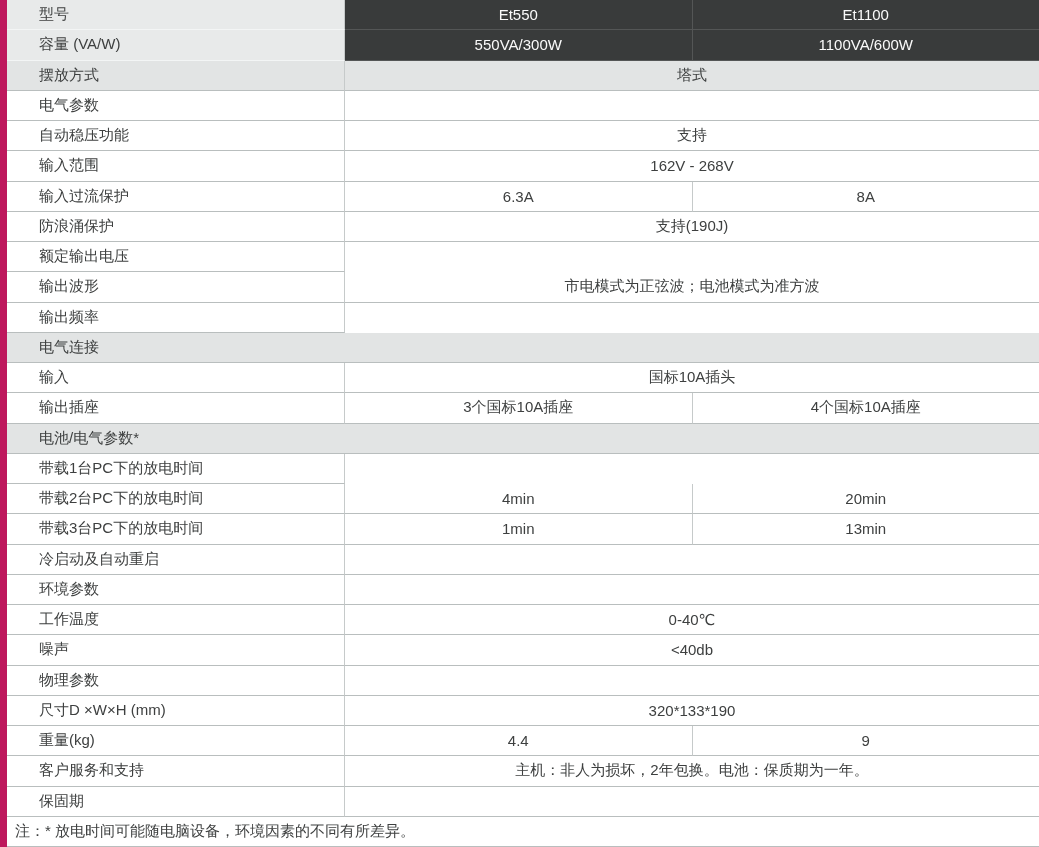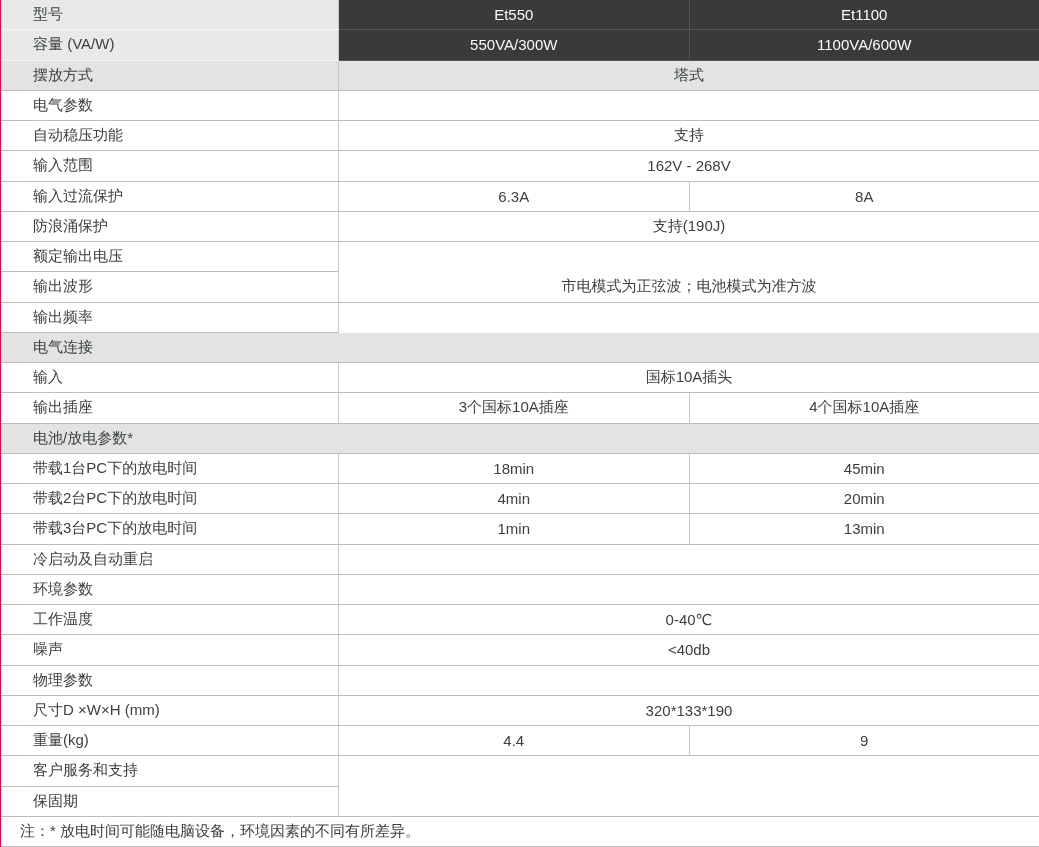--- a/index.html
+++ b/index.html
@@ -9,21 +9,21 @@
     font-family: "Liberation Sans", "DejaVu Sans", sans-serif;
     color: #3e4040;
   }
   .spec-table {
     width: 1039px;
     height: 847px;
     display: flex;
     flex-direction: column;
     box-sizing: border-box;
     overflow: hidden;
-    border-left: 1px solid #be185d;
+    border-left: 7px solid #be185d;
   }
   .row {
     display: flex;
     height: 30.25px;
     flex: 0 0 30.25px;
     box-sizing: border-box;
   }
   .cell {
     box-sizing: border-box;
     display: flex;
@@ -65,21 +65,21 @@
     flex: 1;
     border-right: none;
     background: #e2e4e4;
   }
 
   
   .note .label {
     width: 100%;
     flex: 1;
     border-right: none;
-    padding-left: 19px;
+    padding-left: 8px;
   }
 </style>
 </head>
 <body>
 
 <div class="spec-table">
   <div style="display:contents;"><div class="row dark">
         <div class="cell label">型号</div>
         <div class="vals">
           <div class="cell val first">Et550</div>
@@ -138,27 +138,23 @@
         <div class="vals">
           <div class="cell val span">国标10A插头</div>
         </div>
       </div><div class="row two">
         <div class="cell label">输出插座</div>
         <div class="vals">
           <div class="cell val first">3个国标10A插座</div>
           <div class="cell val">4个国标10A插座</div>
         </div>
       </div><div class="row section">
-        <div class="cell label">电池/放电参数*</div>
+        <div class="cell label">电池/电气参数*</div>
       </div><div class="row two">
         <div class="cell label">带载1台PC下的放电时间</div>
-        <div class="vals">
-          <div class="cell val first">18min</div>
-          <div class="cell val">45min</div>
-        </div>
       </div><div class="row two">
         <div class="cell label">带载2台PC下的放电时间</div>
         <div class="vals">
           <div class="cell val first">4min</div>
           <div class="cell val">20min</div>
         </div>
       </div><div class="row two">
         <div class="cell label">带载3台PC下的放电时间</div>
         <div class="vals">
           <div class="cell val first">1min</div>
@@ -195,20 +191,23 @@
           <div class="cell val">320*133*190</div>
         </div>
       </div><div class="row two">
         <div class="cell label">重量(kg)</div>
         <div class="vals">
           <div class="cell val first">4.4</div>
           <div class="cell val">9</div>
         </div>
       </div><div class="row span">
         <div class="cell label">客户服务和支持</div>
+        <div class="vals">
+          <div class="cell val span">主机：非人为损坏，2年包换。电池：保质期为一年。</div>
+        </div>
       </div><div class="row empty">
         <div class="cell label">保固期</div>
         <div class="vals">
           <div class="cell val span"></div>
         </div>
       </div><div class="row note">
         <div class="cell label">注：* 放电时间可能随电脑设备，环境因素的不同有所差异。</div>
       </div></div>
 </div>
 

